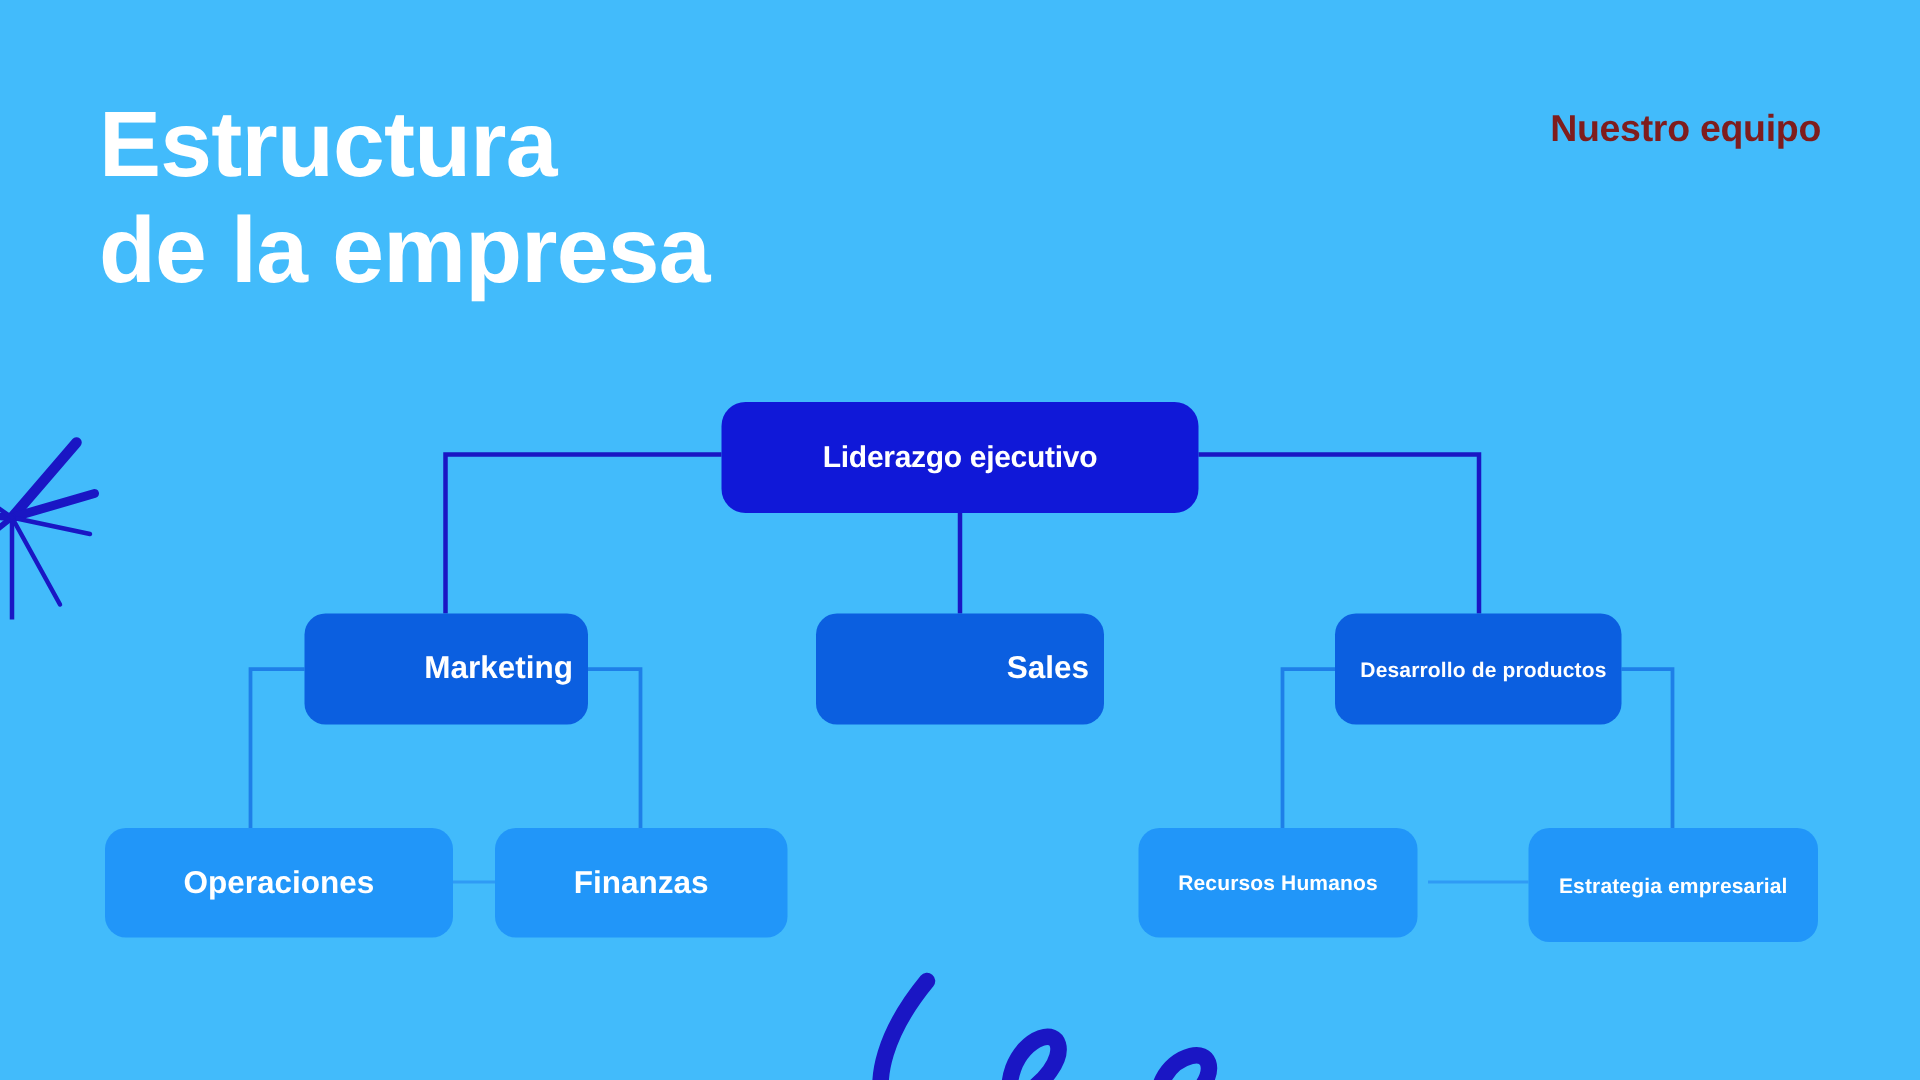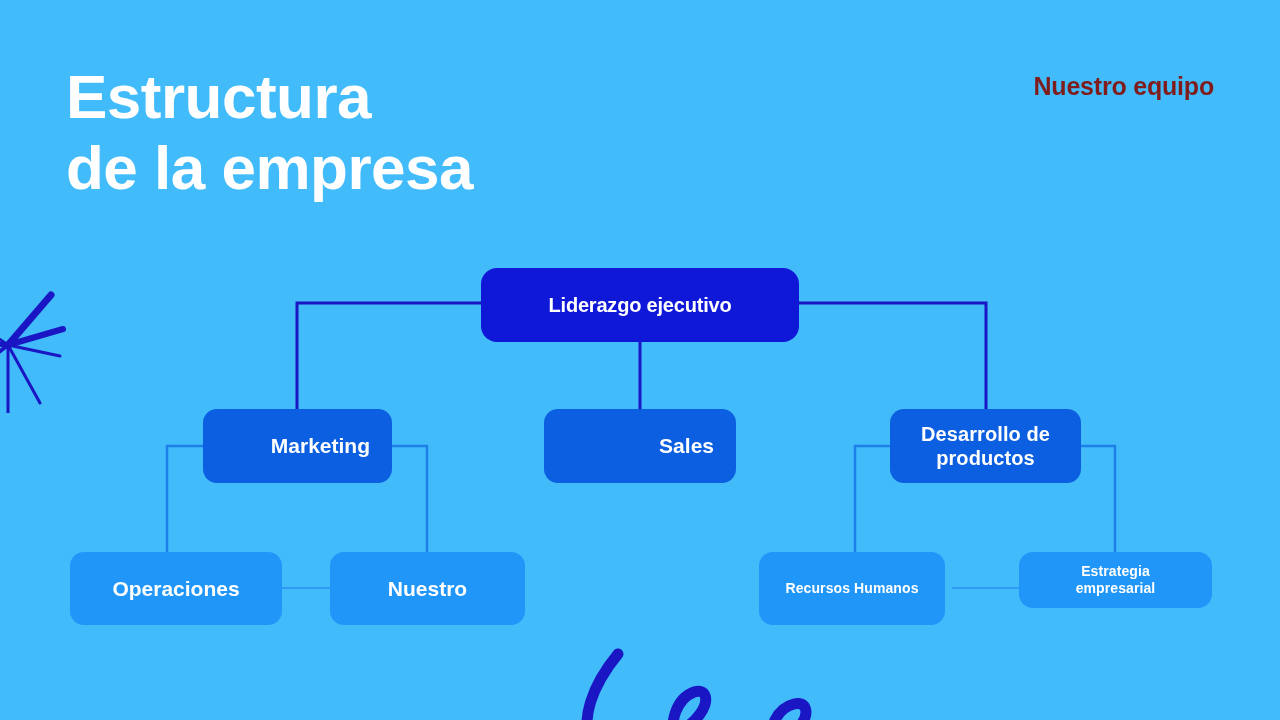--- a/index.html
+++ b/index.html
@@ -74,30 +74,30 @@
   .node {
     position: absolute;
     box-sizing: border-box;
     display: flex;
     align-items: center;
     justify-content: center;
     text-align: center;
     color: #ffffff;
     font-weight: bold;
     border-radius: 14px;
-    padding: 4px 22px;
+    padding: 4px 10px;
     line-height: 1.2;
   }
   .node.level-1 {
     border-radius: 16px;
     font-size: 20px;
     letter-spacing: -0.2px;
   }
   .node.level-2 { font-size: 21px; justify-content: flex-end; }
-  .node.level-2.small { font-size: 20px; letter-spacing: 0.1px; }
+  .node.level-2.small { font-size: 14px; letter-spacing: 0.1px; }
   .node.level-3 { font-size: 21px; }
   .node.level-3.small { font-size: 14px; letter-spacing: 0.1px; }
 </style>
 </head>
 <body>
 
 <div id="slide">
 
   <svg id="deco-starburst" viewBox="0 0 130 135" fill="none">
     <g stroke="#1a16c4" stroke-linecap="round">
@@ -161,30 +161,30 @@
     </div>
 
     <div class="node level-2" style="left:544px; top:409px; width:192px; height:74px; background:#0b5fe0;">
       <span>Sales</span>
     </div>
 
     <div class="node level-2 small" style="left:890px; top:409px; width:191px; height:74px; background:#0b5fe0;">
       <span>Desarrollo de productos</span>
     </div>
 
-    <div class="node level-3" style="left:70px; top:552px; width:212px; height:73px; background:#2196f9;">
+    <div class="node level-3" style="left:70px; top:552px; width:232px; height:73px; background:#2196f9;">
       <span>Operaciones</span>
     </div>
 
     <div class="node level-3" style="left:330px; top:552px; width:195px; height:73px; background:#2196f9;">
-      <span>Nuestro</span>
+      <span>Finanzas</span>
     </div>
 
     <div class="node level-3 small" style="left:759px; top:552px; width:186px; height:73px; background:#2196f9;">
       <span>Recursos Humanos</span>
     </div>
 
-    <div class="node level-3 small" style="left:1019px; top:552px; width:193px; height:56px; background:#2196f9;">
+    <div class="node level-3 small" style="left:1019px; top:552px; width:193px; height:76px; background:#2196f9;">
       <span>Estrategia empresarial</span>
     </div>
 
   </div>
 </div>
 
 </body></html>

